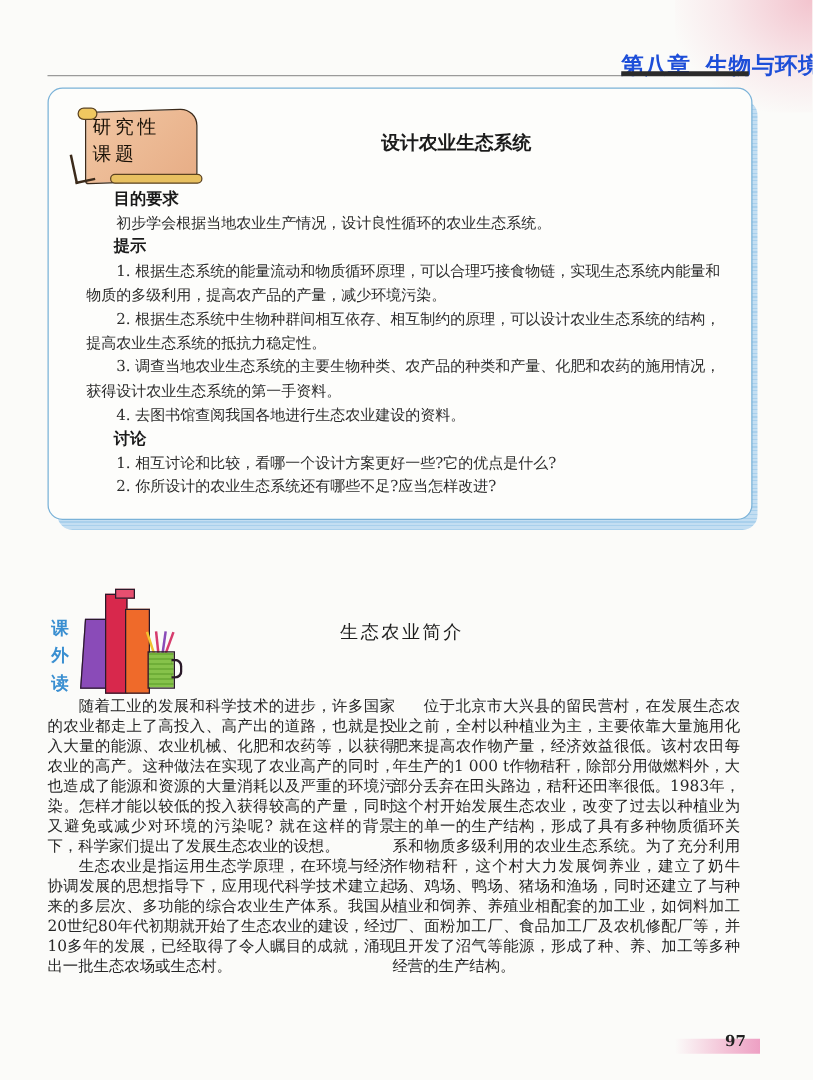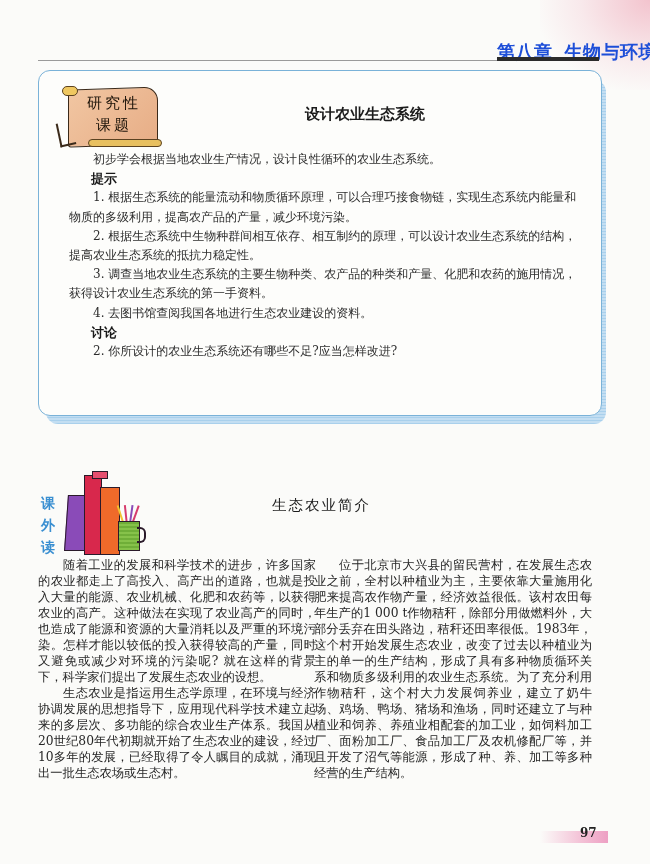--- a/index.html
+++ b/index.html
@@ -54,22 +54,22 @@
   .scroll-badge .roll2 {
     position: absolute; left: 30px; top: 55px; width: 72px; height: 6px;
     background: #e8c060; border: 1px solid #5b4220; border-radius: 4px;
   }
   .scroll-badge .quill {
     position: absolute; left: 0px; top: 38px; width: 14px; height: 22px;
     border-left: 2px solid #3b2a1a; border-bottom: 2px solid #3b2a1a;
     transform: rotate(-12deg);
   }
   .scroll-badge .label {
-    position: absolute; left: 16px; top: 8px; width: 80px; text-align: center;
-    font-family: Liberation Sans, sans-serif; font-size: 15px; line-height: 22px; color: #1a1208;
+    position: absolute; left: 16px; top: 8px; width: 80px; 
+    font-family: Liberation Mono, monospace; font-size: 15px; line-height: 22px; color: #1a1208;
     letter-spacing: 3px;
   }
   .box-title {
     position: absolute; left: 0; top: 105px; width: 650px; text-align: center;
     padding-left: 20px; box-sizing: border-box;
     font-family: "DejaVu Sans", sans-serif; font-size: 15px; font-weight: bold; color: #1b1b1b; margin-left: 30px;
   }
   .box-content {
     position: absolute; left: 93px; top: 150px; width: 490px;
     font-size: 12px; line-height: 19.2px; color: #2c2c2c;
@@ -141,27 +141,29 @@
   <div class="quill"></div>
   <div class="label">
     <div>研究性</div>
     <div>课题</div>
   </div>
 </div>
 
 <div class="box-title">设计农业生态系统</div>
 
 <div class="box-content">
+  <p class="heading">目的要求</p>
   <p>初步学会根据当地农业生产情况，设计良性循环的农业生态系统。</p>
   <p class="heading">提示</p>
   <p class="indent" style="margin-left:-24px; padding-left:0;">1. 根据生态系统的能量流动和物质循环原理，可以合理巧接食物链，实现生态系统内能量和物质的多级利用，提高农产品的产量，减少环境污染。</p>
   <p class="indent" style="margin-left:-24px;">2. 根据生态系统中生物种群间相互依存、相互制约的原理，可以设计农业生态系统的结构，提高农业生态系统的抵抗力稳定性。</p>
   <p class="indent" style="margin-left:-24px;">3. 调查当地农业生态系统的主要生物种类、农产品的种类和产量、化肥和农药的施用情况，获得设计农业生态系统的第一手资料。</p>
   <p>4. 去图书馆查阅我国各地进行生态农业建设的资料。</p>
   <p class="heading">讨论</p>
+  <p>1. 相互讨论和比较，看哪一个设计方案更好一些?它的优点是什么?</p>
   <p>2. 你所设计的农业生态系统还有哪些不足?应当怎样改进?</p>
 </div>
 
 <div class="side-label">
   <div>课</div>
   <div>外</div>
   <div>读</div>
 </div>
 
 <div class="books">

